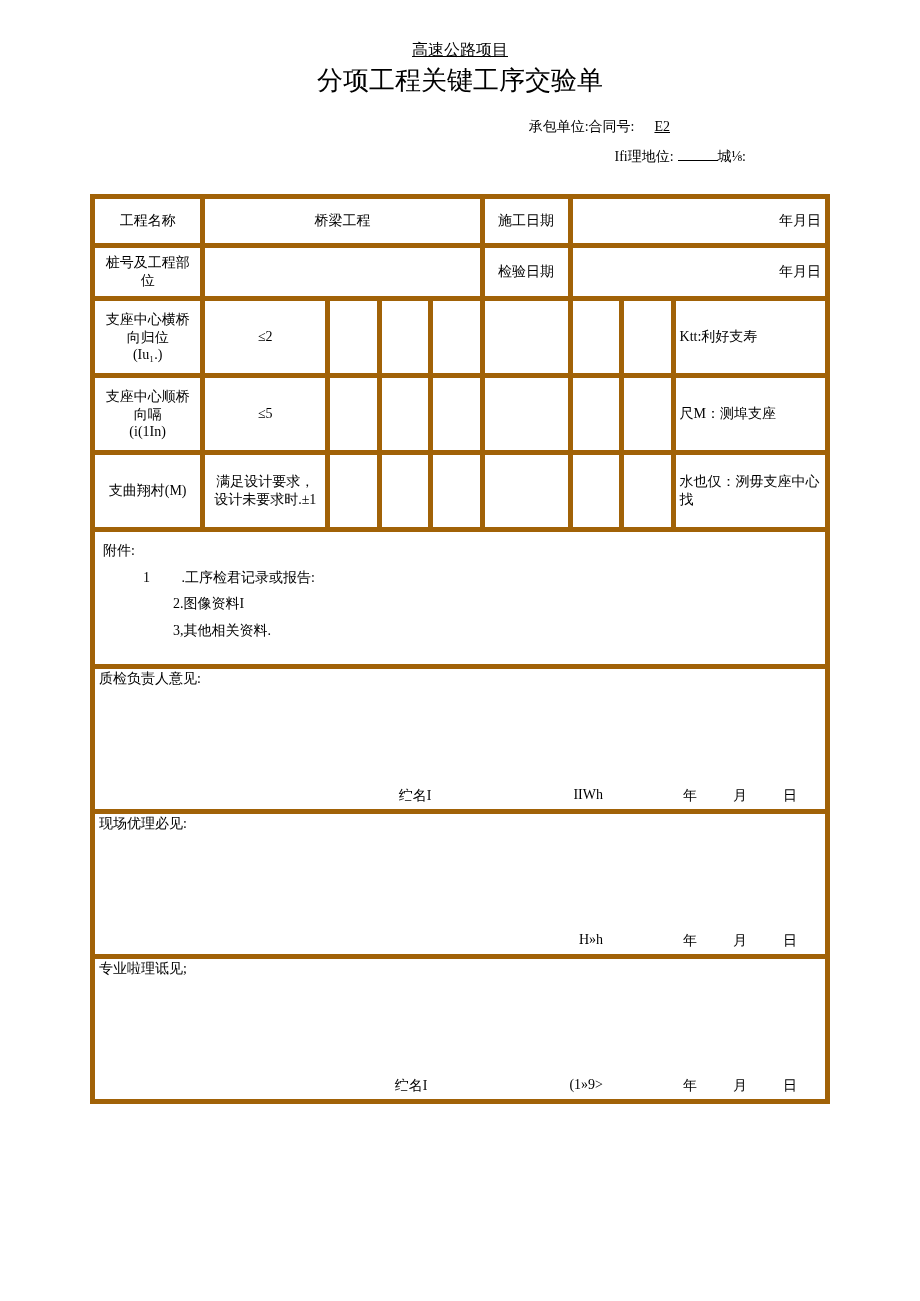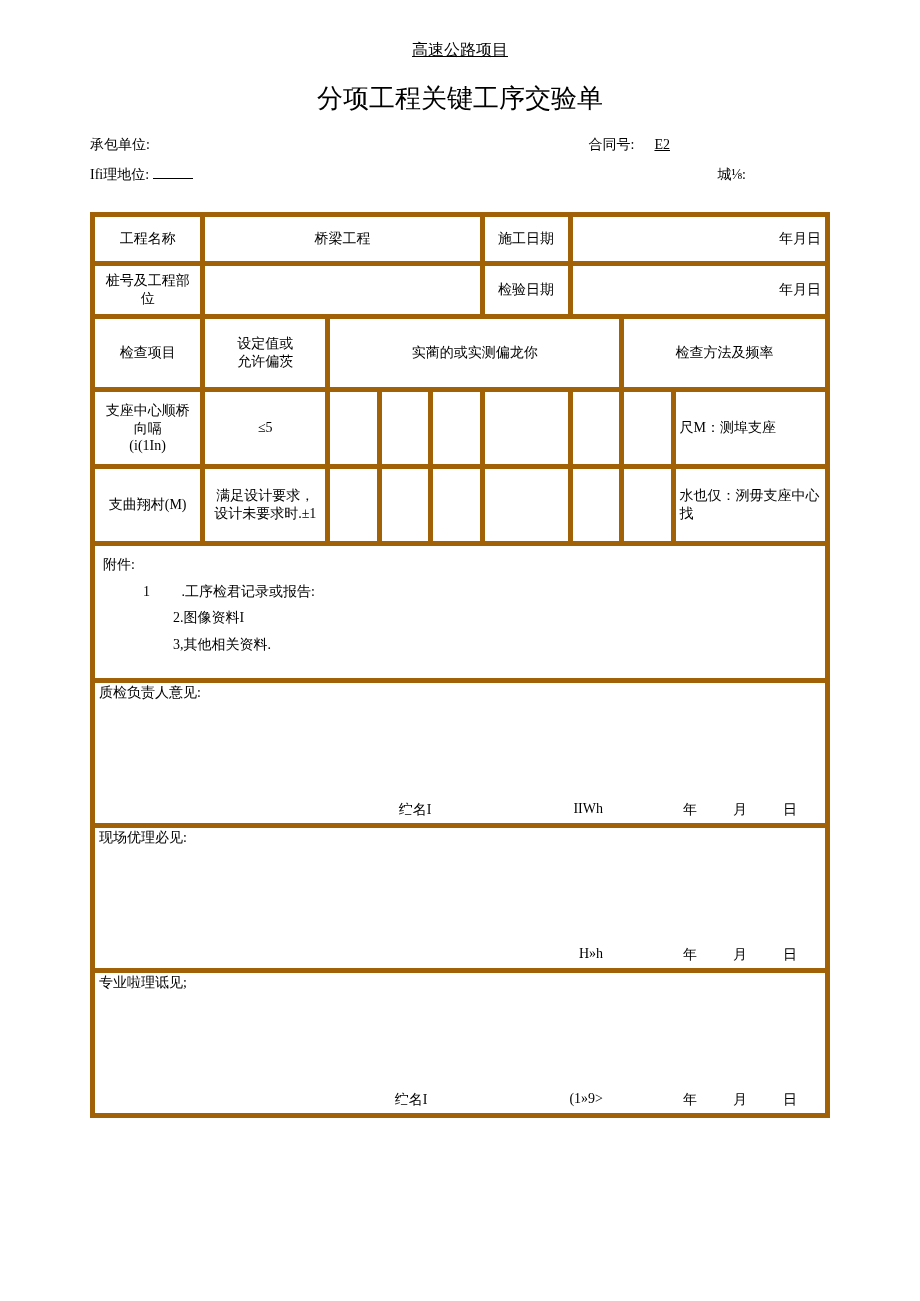--- a/index.html
+++ b/index.html
@@ -7,33 +7,32 @@
       padding: 40px 90px;
       font-family: "SimSun", "宋体", serif;
       font-size: 14px;
       color: #000;
       background: #fff;
     }
     .title-sub {
       text-align: center;
       font-size: 16px;
       text-decoration: underline;
-      margin-bottom: 20px;
+      margin-bottom: 2px;
     }
     .title-main {
       text-align: center;
       font-size: 26px;
       margin-bottom: 20px;
     }
     .meta-row {
       display: flex;
-      justify-content: space-between;
+      justify-content: flex-end;
       margin-bottom: 12px;
       font-size: 14px;
-      gap: 44px;
     }
     .meta-left, .meta-right {
       display: flex;
       align-items: baseline;
     }
     .meta-right .value {
       margin-left: 20px;
       text-decoration: underline;
     }
     .underline-blank {
@@ -142,28 +141,33 @@
     <td class="right" colspan="3">年月日</td>
   </tr>
 
   <tr class="row-h1">
     <td class="center">桩号及工程部位</td>
     <td colspan="4"></td>
     <td class="center">检验日期</td>
     <td class="right" colspan="3">年月日</td>
   </tr>
 
-  <tr class="row-h2">
-    <td class="center">检查项目</td>
-    <td class="center" style="white-space:pre-line;">设定值或
-允许偏茨</td>
-    <td class="center" colspan="5">实蔺的或实测偏龙你</td>
-    <td class="center" colspan="2">检查方法及频率</td>
-  </tr>
-
+
+  <tr class="row-h3">
+    <td class="center" style="white-space:pre-line;">支座中心横桥向归位
+(Iu₁.)</td>
+    <td class="center">≤2</td>
+    <td></td>
+    <td></td>
+    <td></td>
+    <td></td>
+    <td></td>
+    <td></td>
+    <td class="left">Ktt:利好支寿</td>
+  </tr>
 
   <tr class="row-h3">
     <td class="center" style="white-space:pre-line;">支座中心顺桥向嗝
 (i(1In)</td>
     <td class="center">≤5</td>
     <td></td>
     <td></td>
     <td></td>
     <td></td>
     <td></td>

